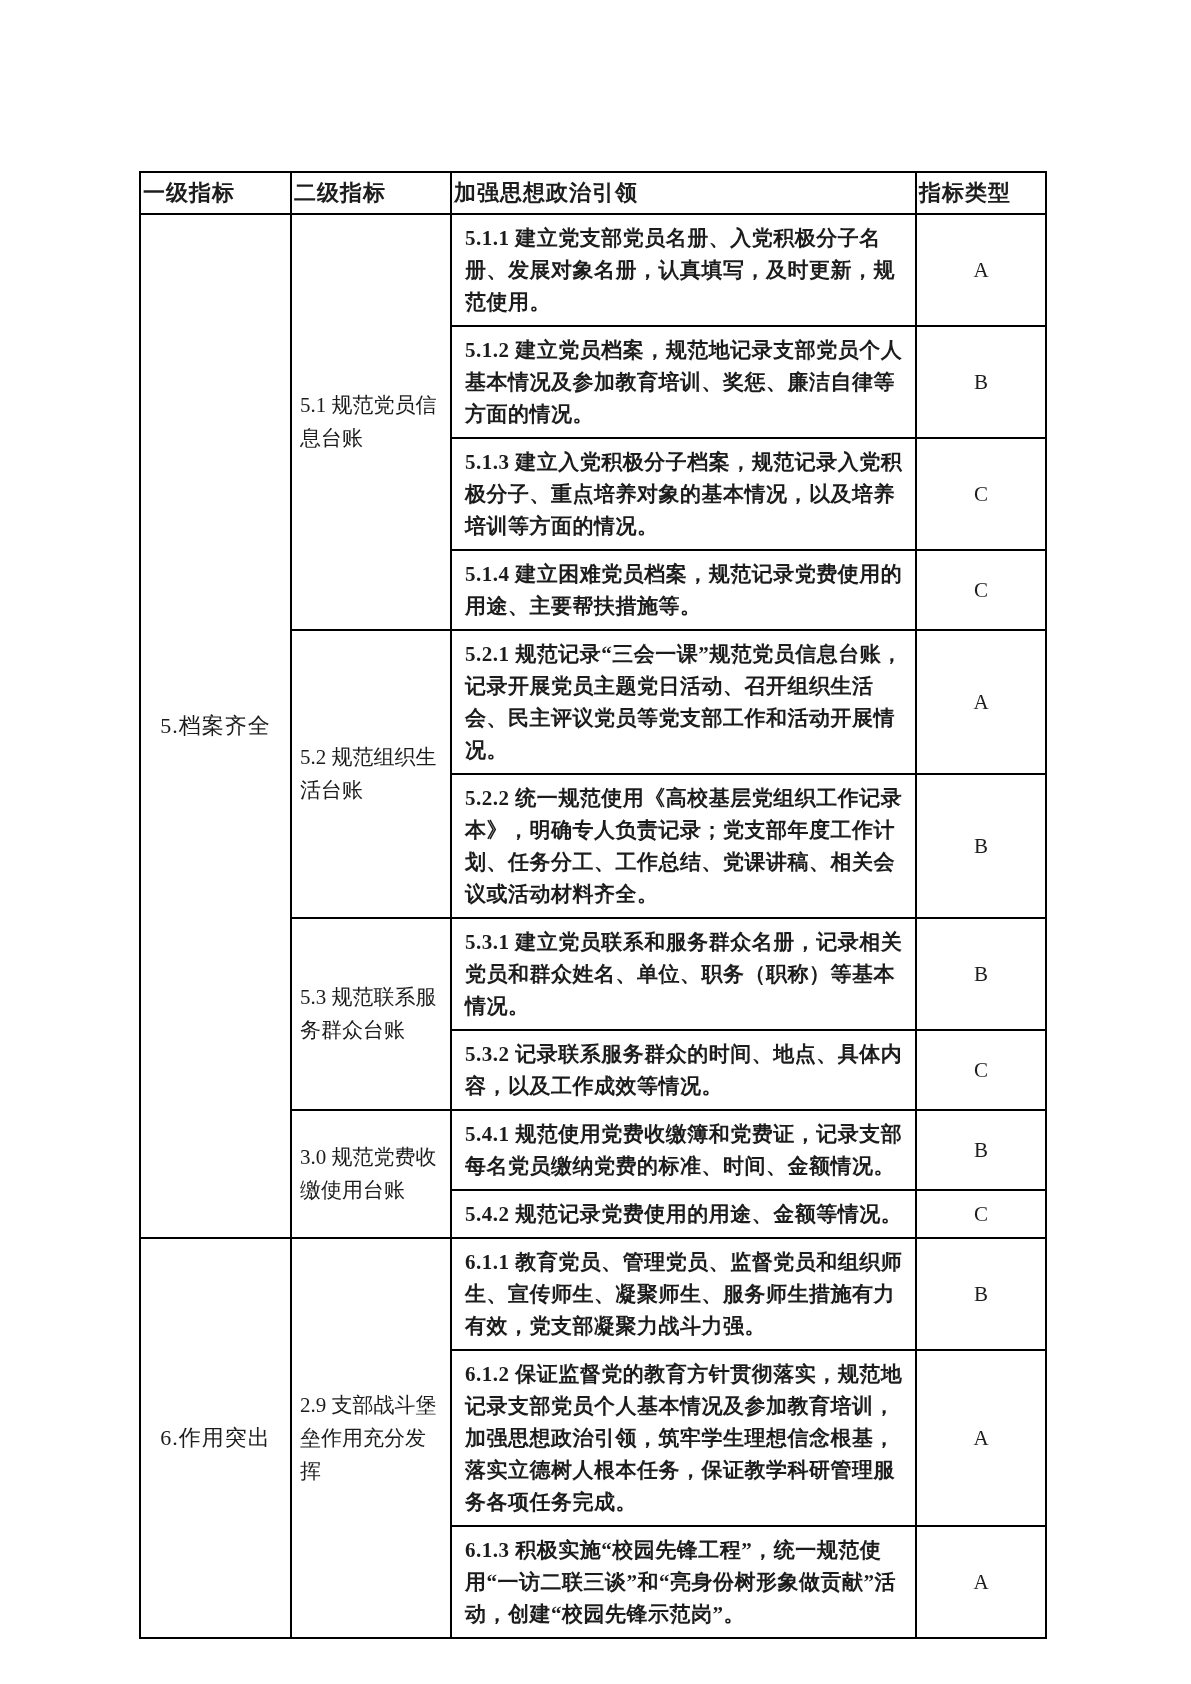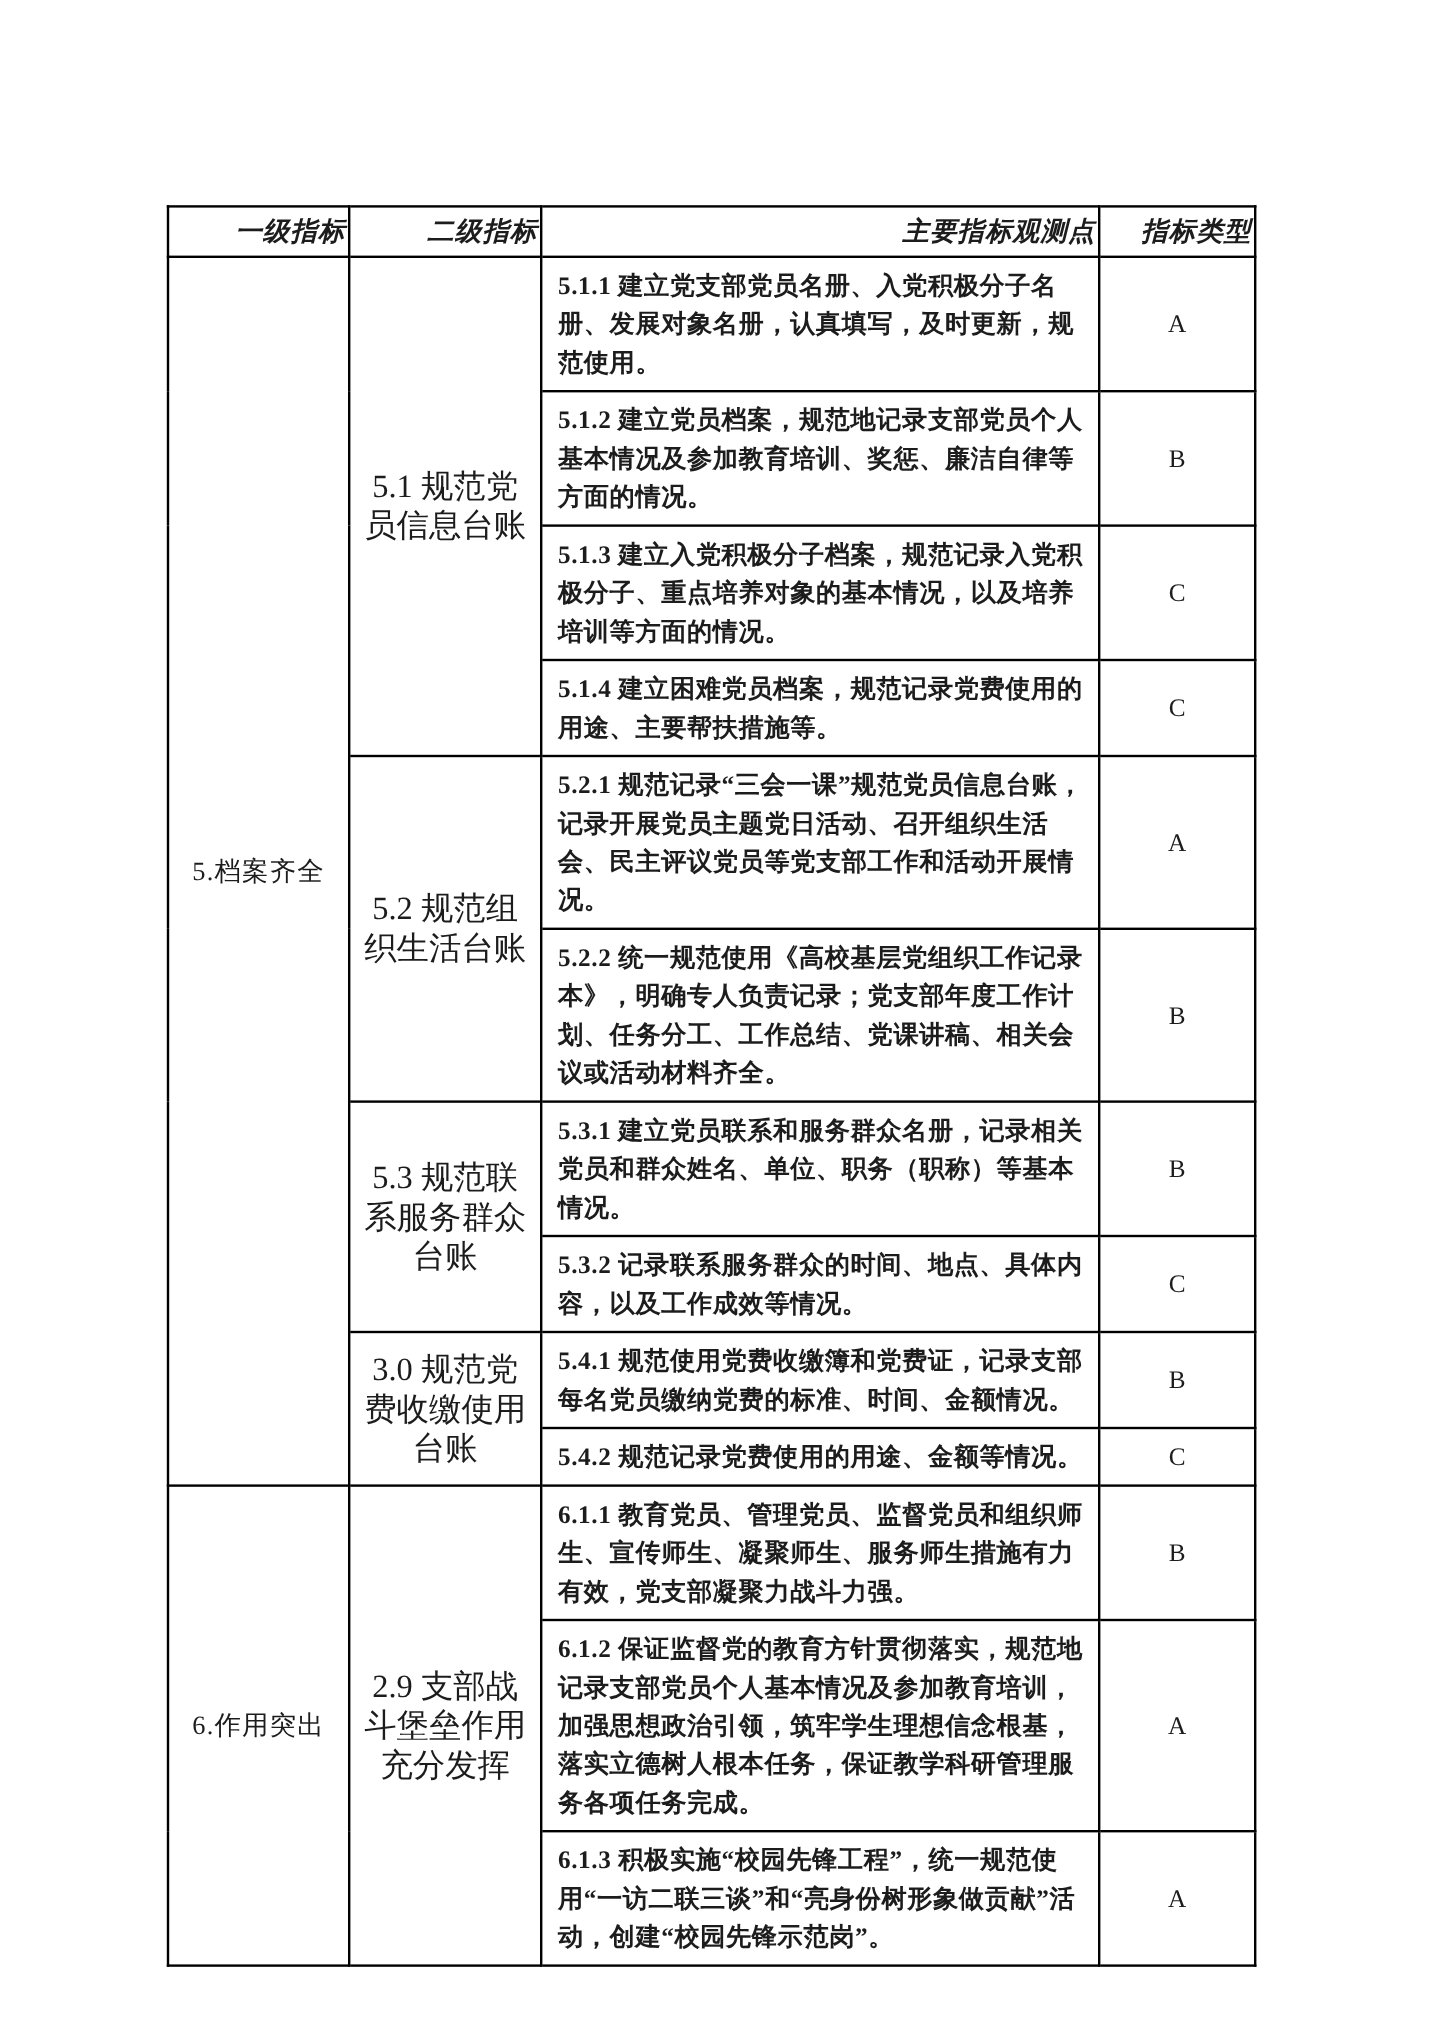--- a/index.html
+++ b/index.html
@@ -29,35 +29,34 @@
   col.c4 { width: 130px; }
   th, td {
     border: 2px solid #000000;
     vertical-align: middle;
     box-sizing: border-box;
   }
   th {
     font-family: "Liberation Sans", "DejaVu Sans", sans-serif;
     font-weight: bold;
     font-size: 22px;
-    text-align: right;
+    text-align: left;
     height: 42px;
     padding: 4px 2px;
     letter-spacing: 1px;
-    font-style: italic;
   }
   td.lv1 {
     font-size: 22px;
     text-align: center;
     padding: 4px 4px;
     letter-spacing: 1px;
   }
   td.lv2 {
-    font-size: 27px;
-    text-align: center;
+    font-size: 21px;
+    text-align: left;
     padding: 6px 8px;
     line-height: 33px;
   }
   td.obs {
     font-size: 21px;
     text-align: left;
     padding: 7px 12px 7px 13px;
     line-height: 32px;
     letter-spacing: 0.5px;
     font-weight: bold;
@@ -84,21 +83,21 @@
   <colgroup>
     <col class="c1">
       <col class="c2">
       <col class="c3">
       <col class="c4">
   </colgroup>
   <thead>
     <tr>
       <th>一级指标</th>
       <th>二级指标</th>
-      <th>主要指标观测点</th>
+      <th>加强思想政治引领</th>
       <th>指标类型</th>
     </tr>
   </thead>
   <tbody>
     <tr class="h2a">
       <td class="lv1" rowspan="10">5.档案齐全</td>
       <td class="lv2" rowspan="4">5.1 规范党员信息台账</td>
       <td class="obs">5.1.1 建立党支部党员名册、入党积极分子名册、发展对象名册，认真填写，及时更新，规范使用。</td>
       <td class="type">A</td>
     </tr>

